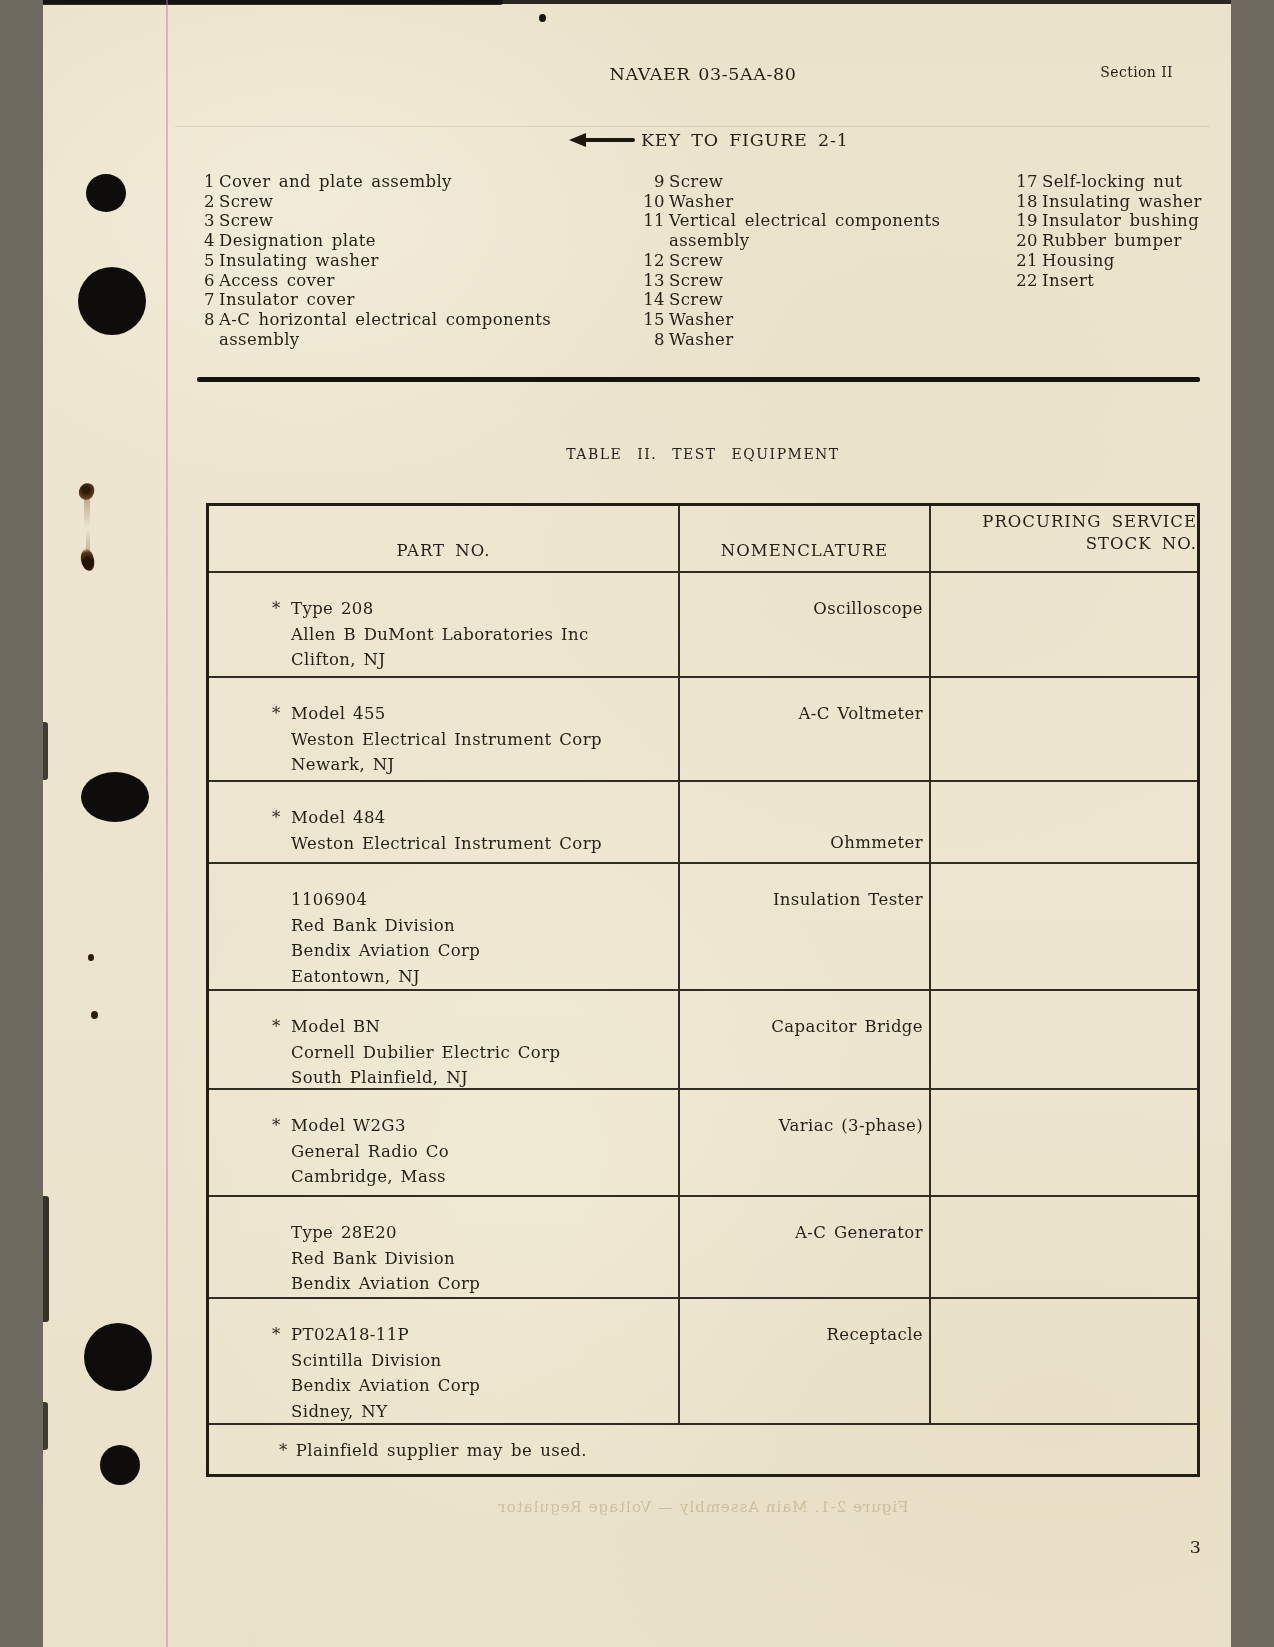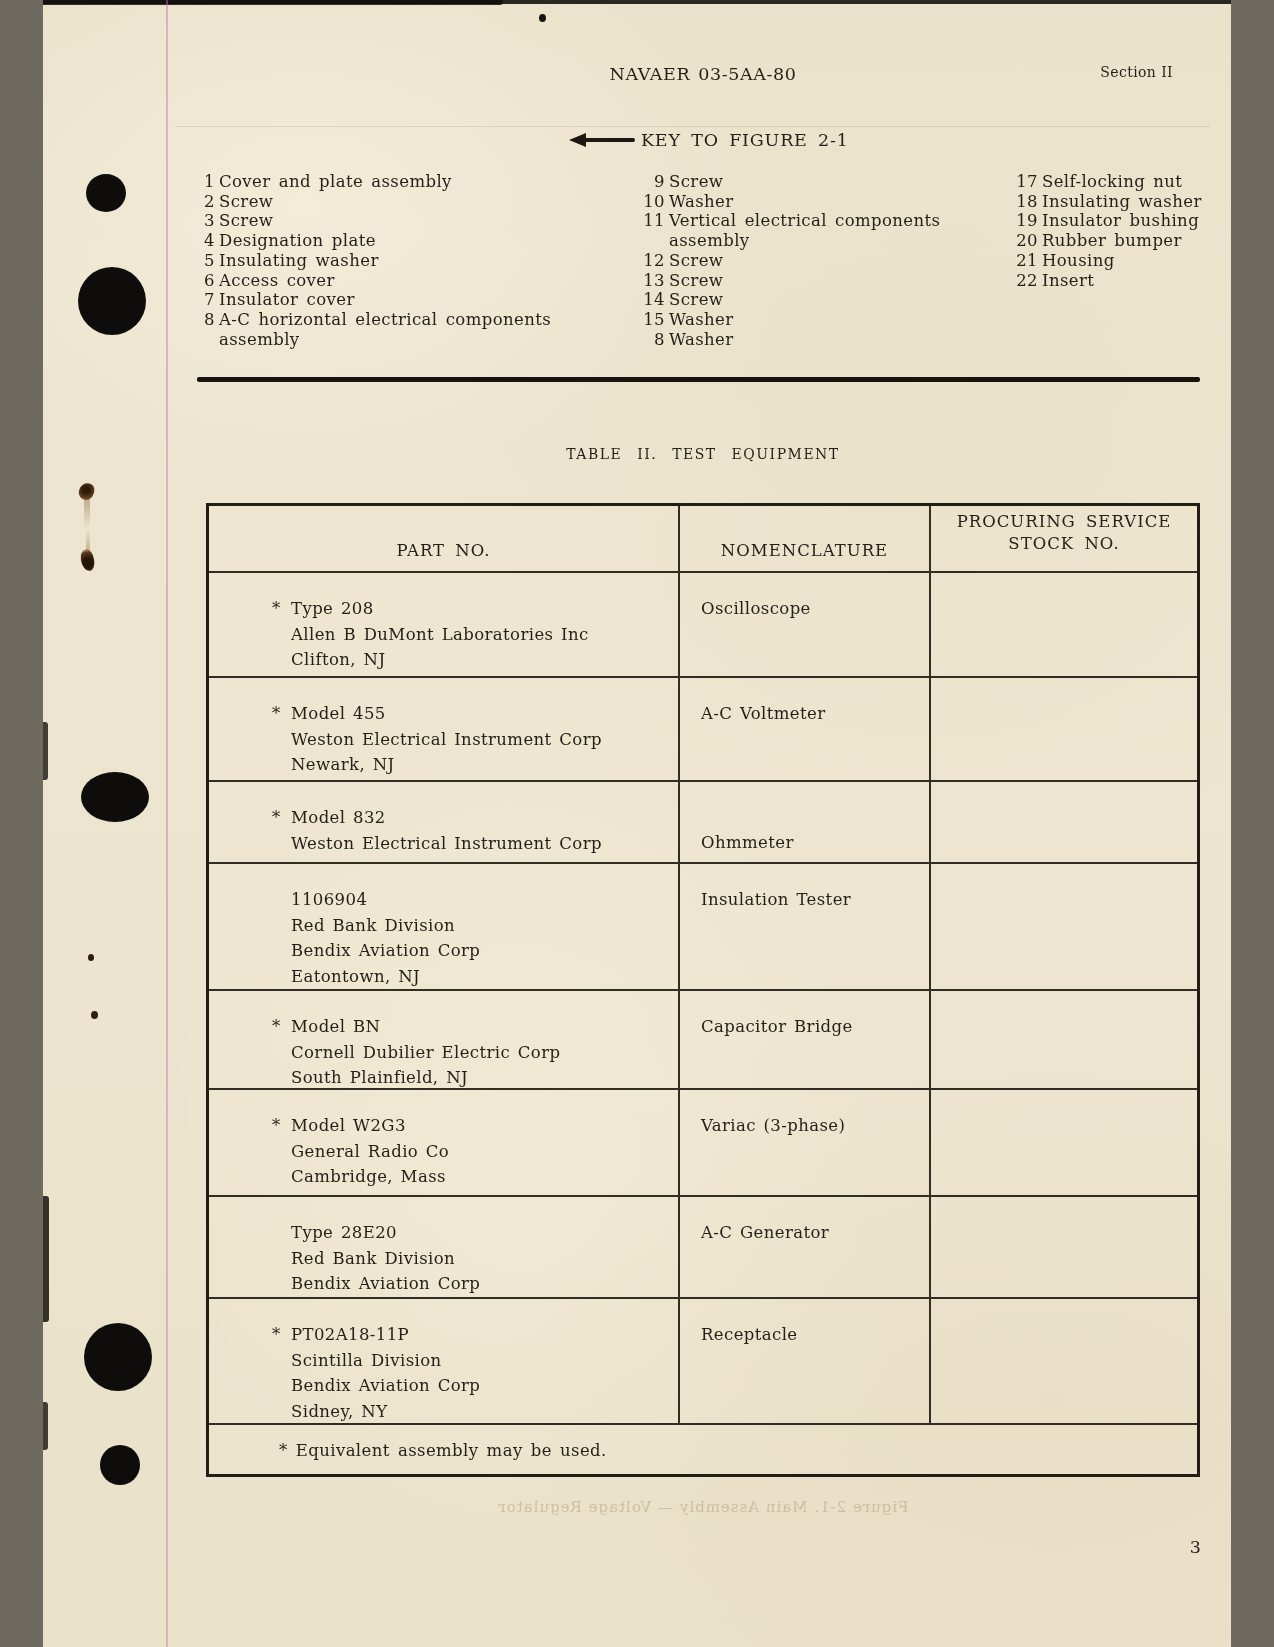--- a/index.html
+++ b/index.html
@@ -69,26 +69,26 @@
   
   .tbl-title{left:163px;top:446px;width:994px;text-align:center;font-size:14px;letter-spacing:1.5px;word-spacing:9px;white-space:nowrap;}
   .ttable{left:163px;top:503px;width:994px;height:974px;border:3px solid #221d15;box-sizing:border-box;display:flex;flex-direction:column;background:rgba(255,252,242,.06);}
   .thead{height:65px;display:flex;flex:0 0 auto;box-sizing:border-box;}
   .trow{display:flex;flex:0 0 auto;border-top:2px solid rgba(34,29,21,.92);box-sizing:border-box;}
   .hc,.c1,.c2,.c3{box-sizing:border-box;}
   .hc1,.c1{width:471px;border-right:2px solid rgba(34,29,21,.92);}
   .hc2,.c2{width:251px;border-right:2px solid rgba(34,29,21,.92);}
   .hc3,.c3{flex:1;}
   .hc{display:flex;align-items:flex-end;justify-content:center;padding-bottom:11px;font-size:16.5px;letter-spacing:1px;word-spacing:4px;}
-  .hc3{flex-direction:column;align-items:center;line-height:22px;}
+  .hc3{flex-direction:column;align-items:flex-end;line-height:22px;}
   .cellpad{font-size:16.5px;letter-spacing:.4px;word-spacing:2px;line-height:25.5px;}
   .c1{position:relative;padding:23px 10px 0 82px;}
   .ast{position:absolute;left:63px;top:23px;}
   .pl{display:block;white-space:nowrap;}
-  .c2{padding:23px 6px 0 21px;}
+  .c2{padding:23px 6px 0 21px;text-align:right;}
   .c2.drop{padding-top:48px;}
   .tfoot{flex:1;border-top:2px solid rgba(34,29,21,.92);box-sizing:border-box;padding:16px 10px 0 70px;font-size:16.5px;letter-spacing:.4px;word-spacing:2.5px;}
 
   
   .ghost-caption{left:163px;top:1498px;width:994px;text-align:center;font-size:15px;letter-spacing:1px;color:rgba(148,120,74,.33);transform:scaleX(-1);filter:blur(.6px);}
   .page-num{left:1040px;top:1537px;width:118px;text-align:right;font-size:17.5px;}
 </style>
 </head>
 <body>
 
@@ -254,21 +254,21 @@
         <span class="pl">Newark, NJ</span>
         <span class="pl"></span>
       </div>
       <div class="c2">A-C Voltmeter</div>
       <div class="c3"></div>
     </div>
 
     <div class="trow cellpad" style="height:82px">
       <div class="c1">
         <span class="ast">*</span>
-        <span class="pl">Model 832</span>
+        <span class="pl">Model 484</span>
         <span class="pl">Weston Electrical Instrument Corp</span>
         <span class="pl"></span>
         <span class="pl"></span>
       </div>
       <div class="c2 drop">Ohmmeter</div>
       <div class="c3"></div>
     </div>
 
     <div class="trow cellpad" style="height:127px">
       <div class="c1">
@@ -323,20 +323,20 @@
         <span class="ast">*</span>
         <span class="pl">PT02A18-11P</span>
         <span class="pl">Scintilla Division</span>
         <span class="pl">Bendix Aviation Corp</span>
         <span class="pl">Sidney, NY</span>
       </div>
       <div class="c2">Receptacle</div>
       <div class="c3"></div>
     </div>
 
-    <div class="tfoot">* Equivalent assembly may be used.</div>
+    <div class="tfoot">* Plainfield supplier may be used.</div>
   </div>
 
   <div class="abs ghost-caption">Figure 2-1. Main Assembly — Voltage Regulator</div>
 
   <div class="abs page-num">3</div>
 
 </div>
 
 </body></html>

